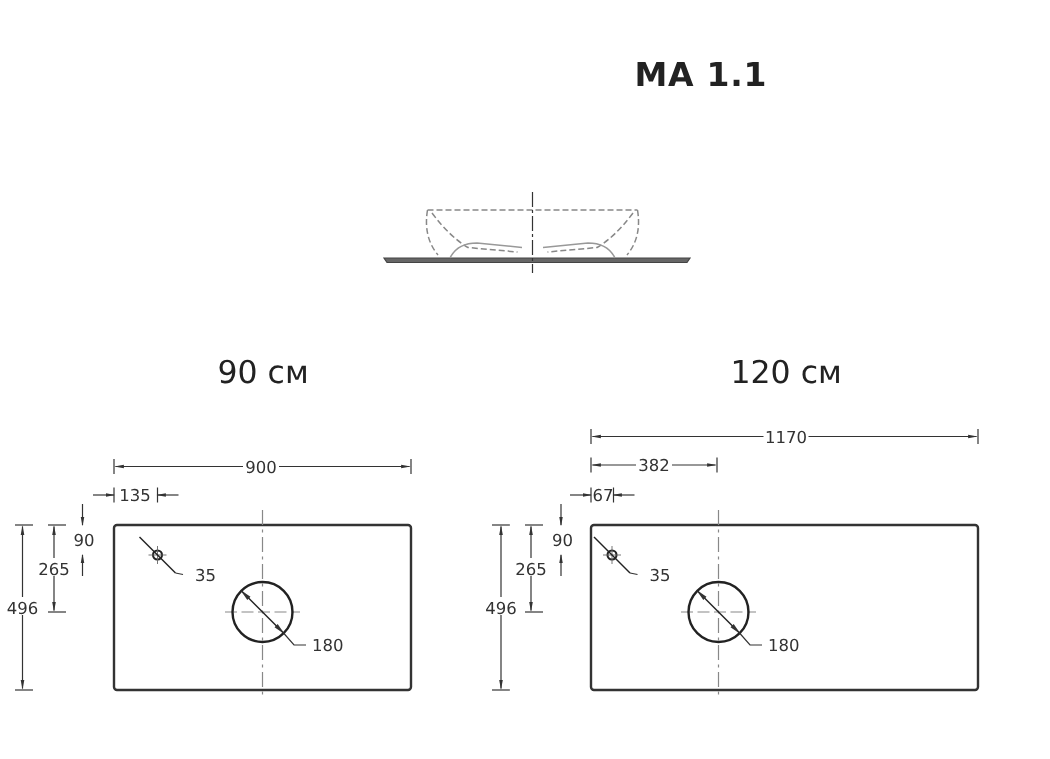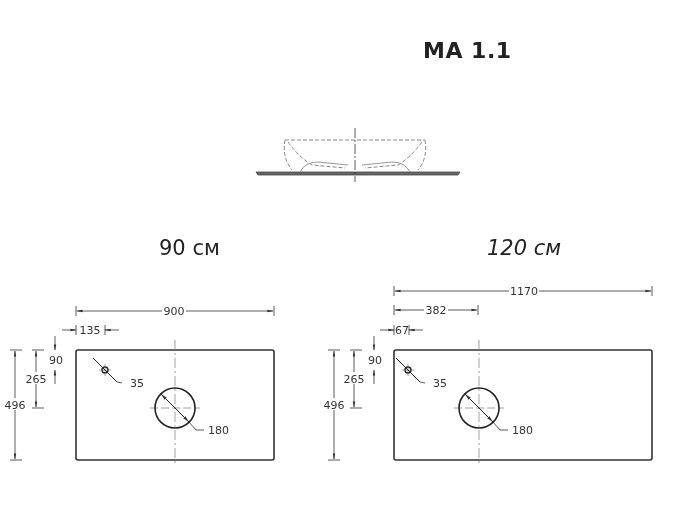--- a/index.html
+++ b/index.html
@@ -7,22 +7,22 @@
          font-family:"DejaVu Sans", sans-serif; color:#222; }
   .title { position:absolute; left:423px; top:38px; font-size:22px; letter-spacing:0.5px; color:#222;font-weight:bold; }
   .sub { position:absolute; top:236px; font-size:21px; color:#222; }
   .dim { font-family:"DejaVu Sans", sans-serif; font-size:11px; fill:#333; }
   svg { position:absolute; left:0; top:0; }
 </style>
 </head>
 <body>
 
 <div class="title">MA 1.1</div>
-<div class="sub" style="left:145px;margin-left:14px;">90 см</div>
-<div class="sub" style="left:487px;font-style:italic;">120 см</div>
+<div class="sub" style="left:145px;">90 см</div>
+<div class="sub" style="left:487px;">120 см</div>
 
 <svg width="700" height="506" viewBox="0 0 700 506">
   <defs>
     <marker id="arr" markerWidth="8" markerHeight="6" refX="7" refY="3" orient="auto-start-reverse">
       <path d="M0,1.5 L8,3 L0,4.5 Z" fill="#333"></path>
     </marker>
   </defs>
 
   <g>
     <path d="M256,172 L460,172 L458,175 L258,175 Z" fill="#666" stroke="#444" stroke-width="0.8"></path>

